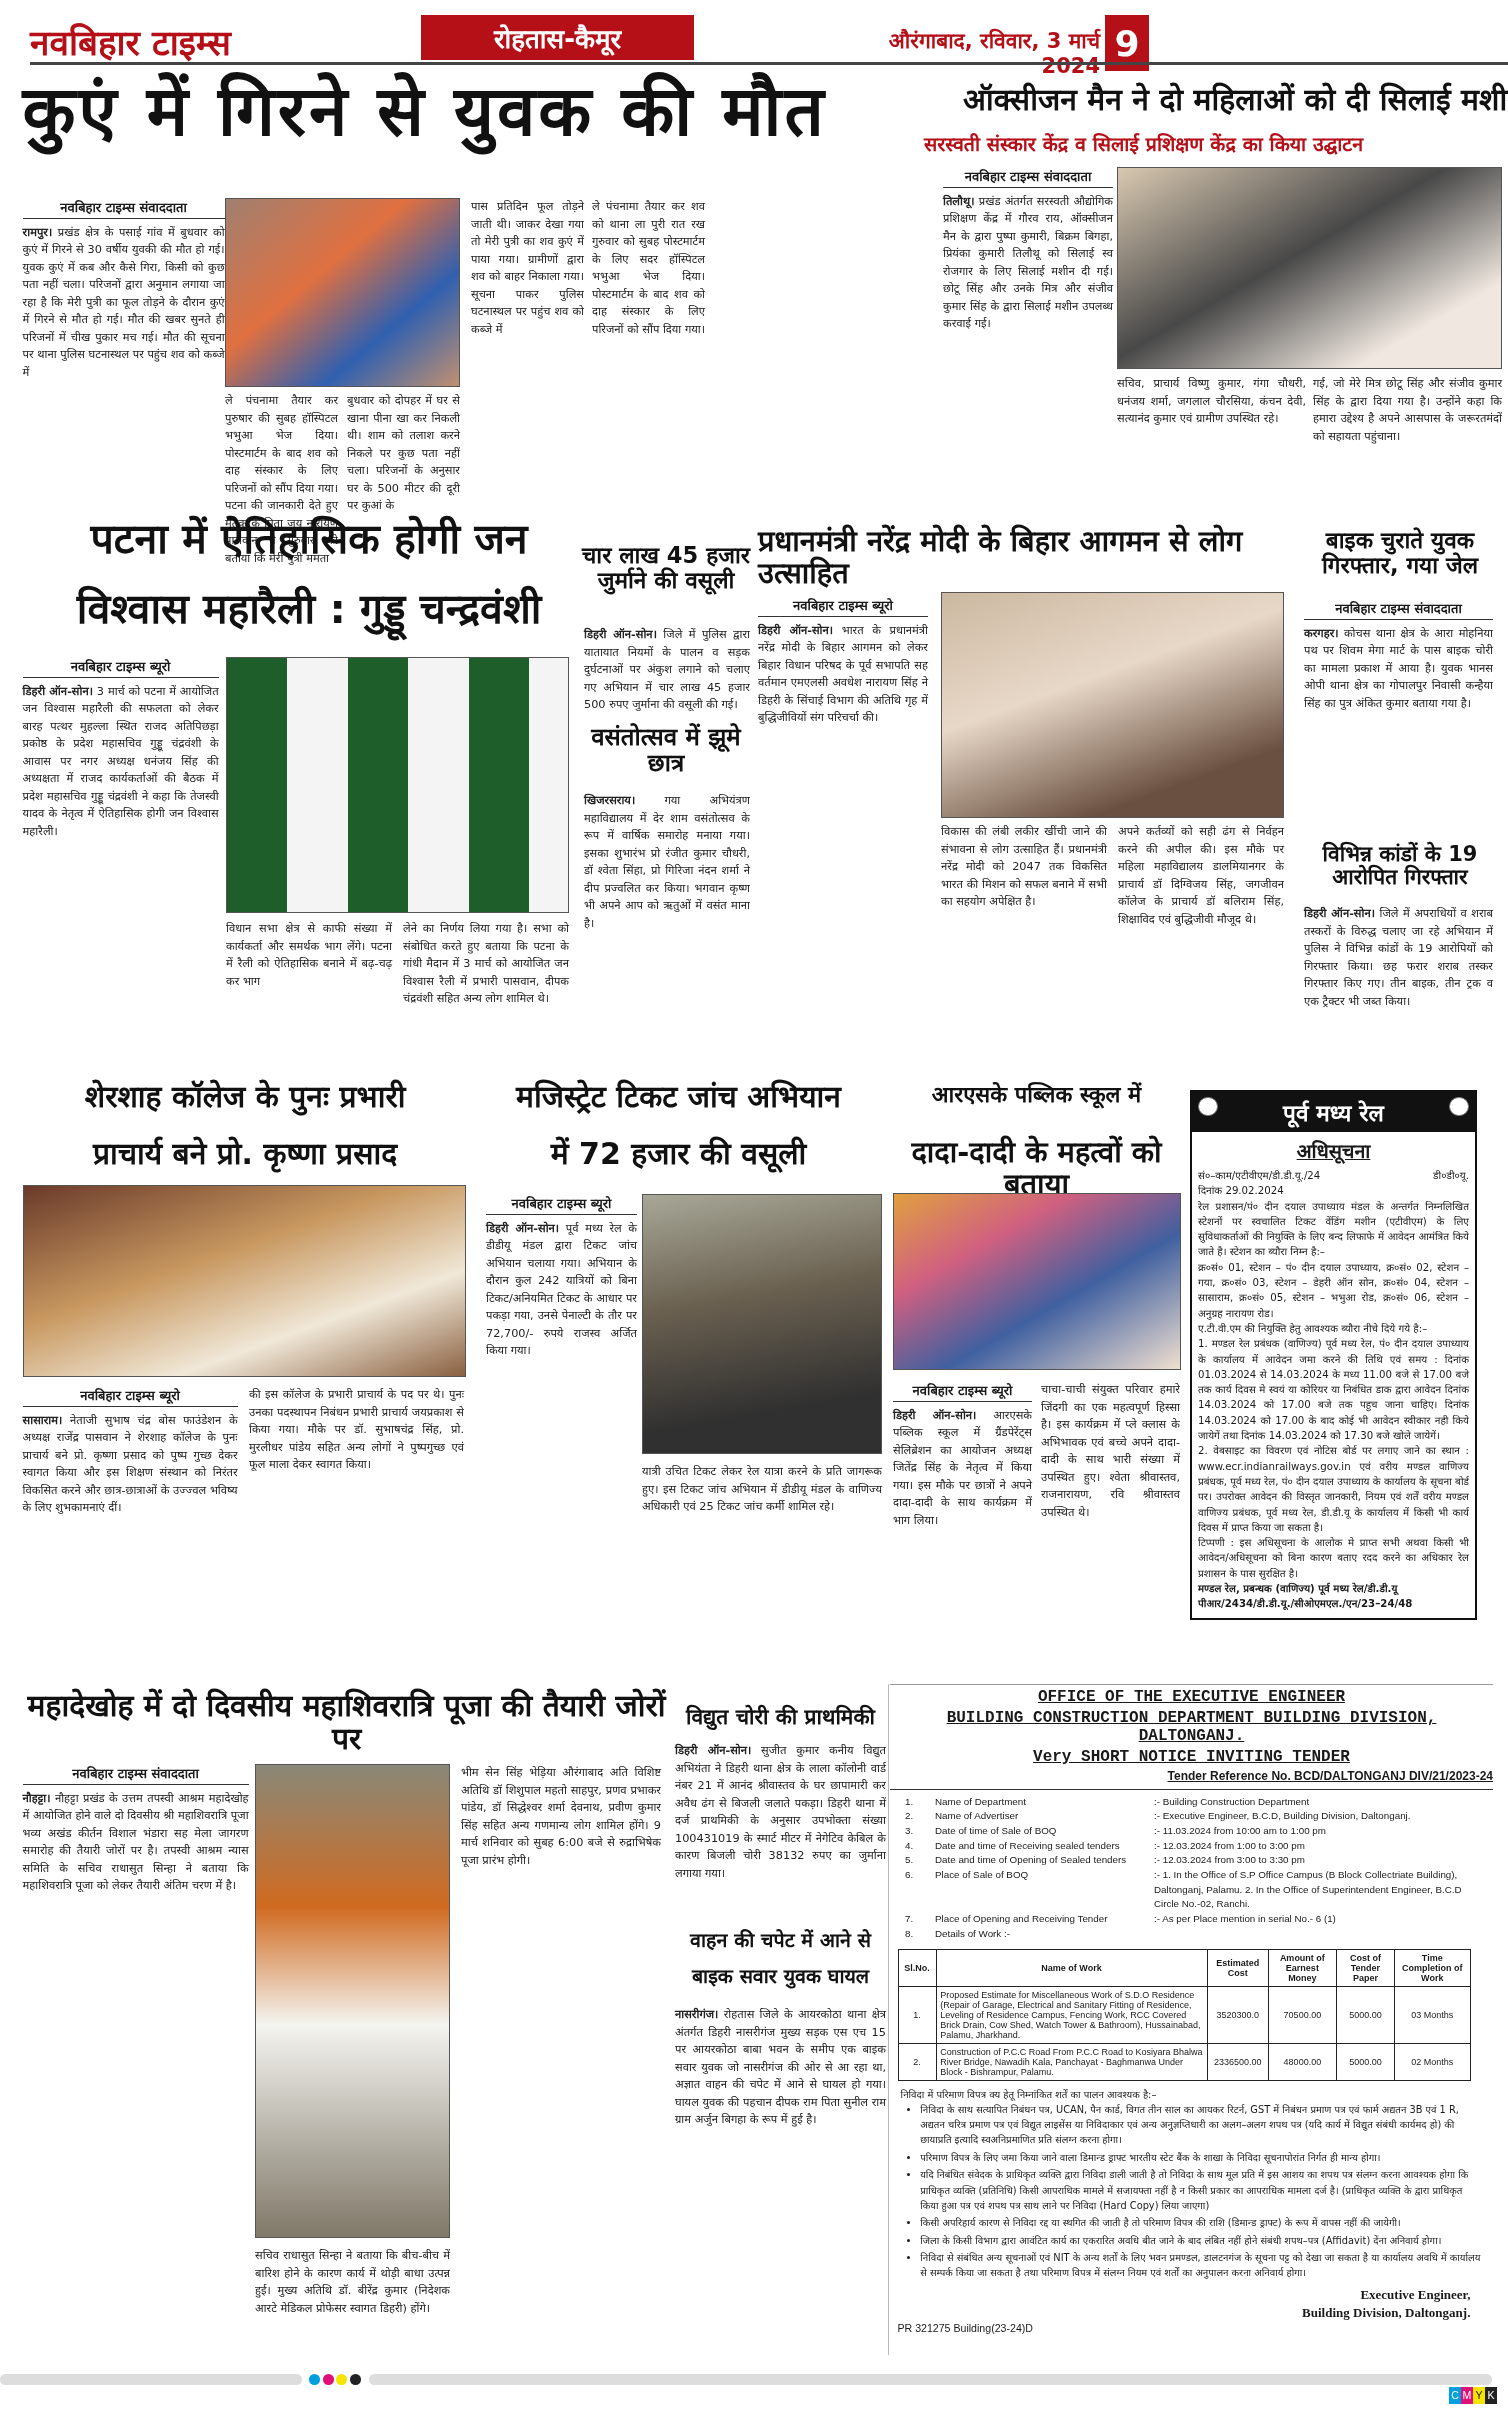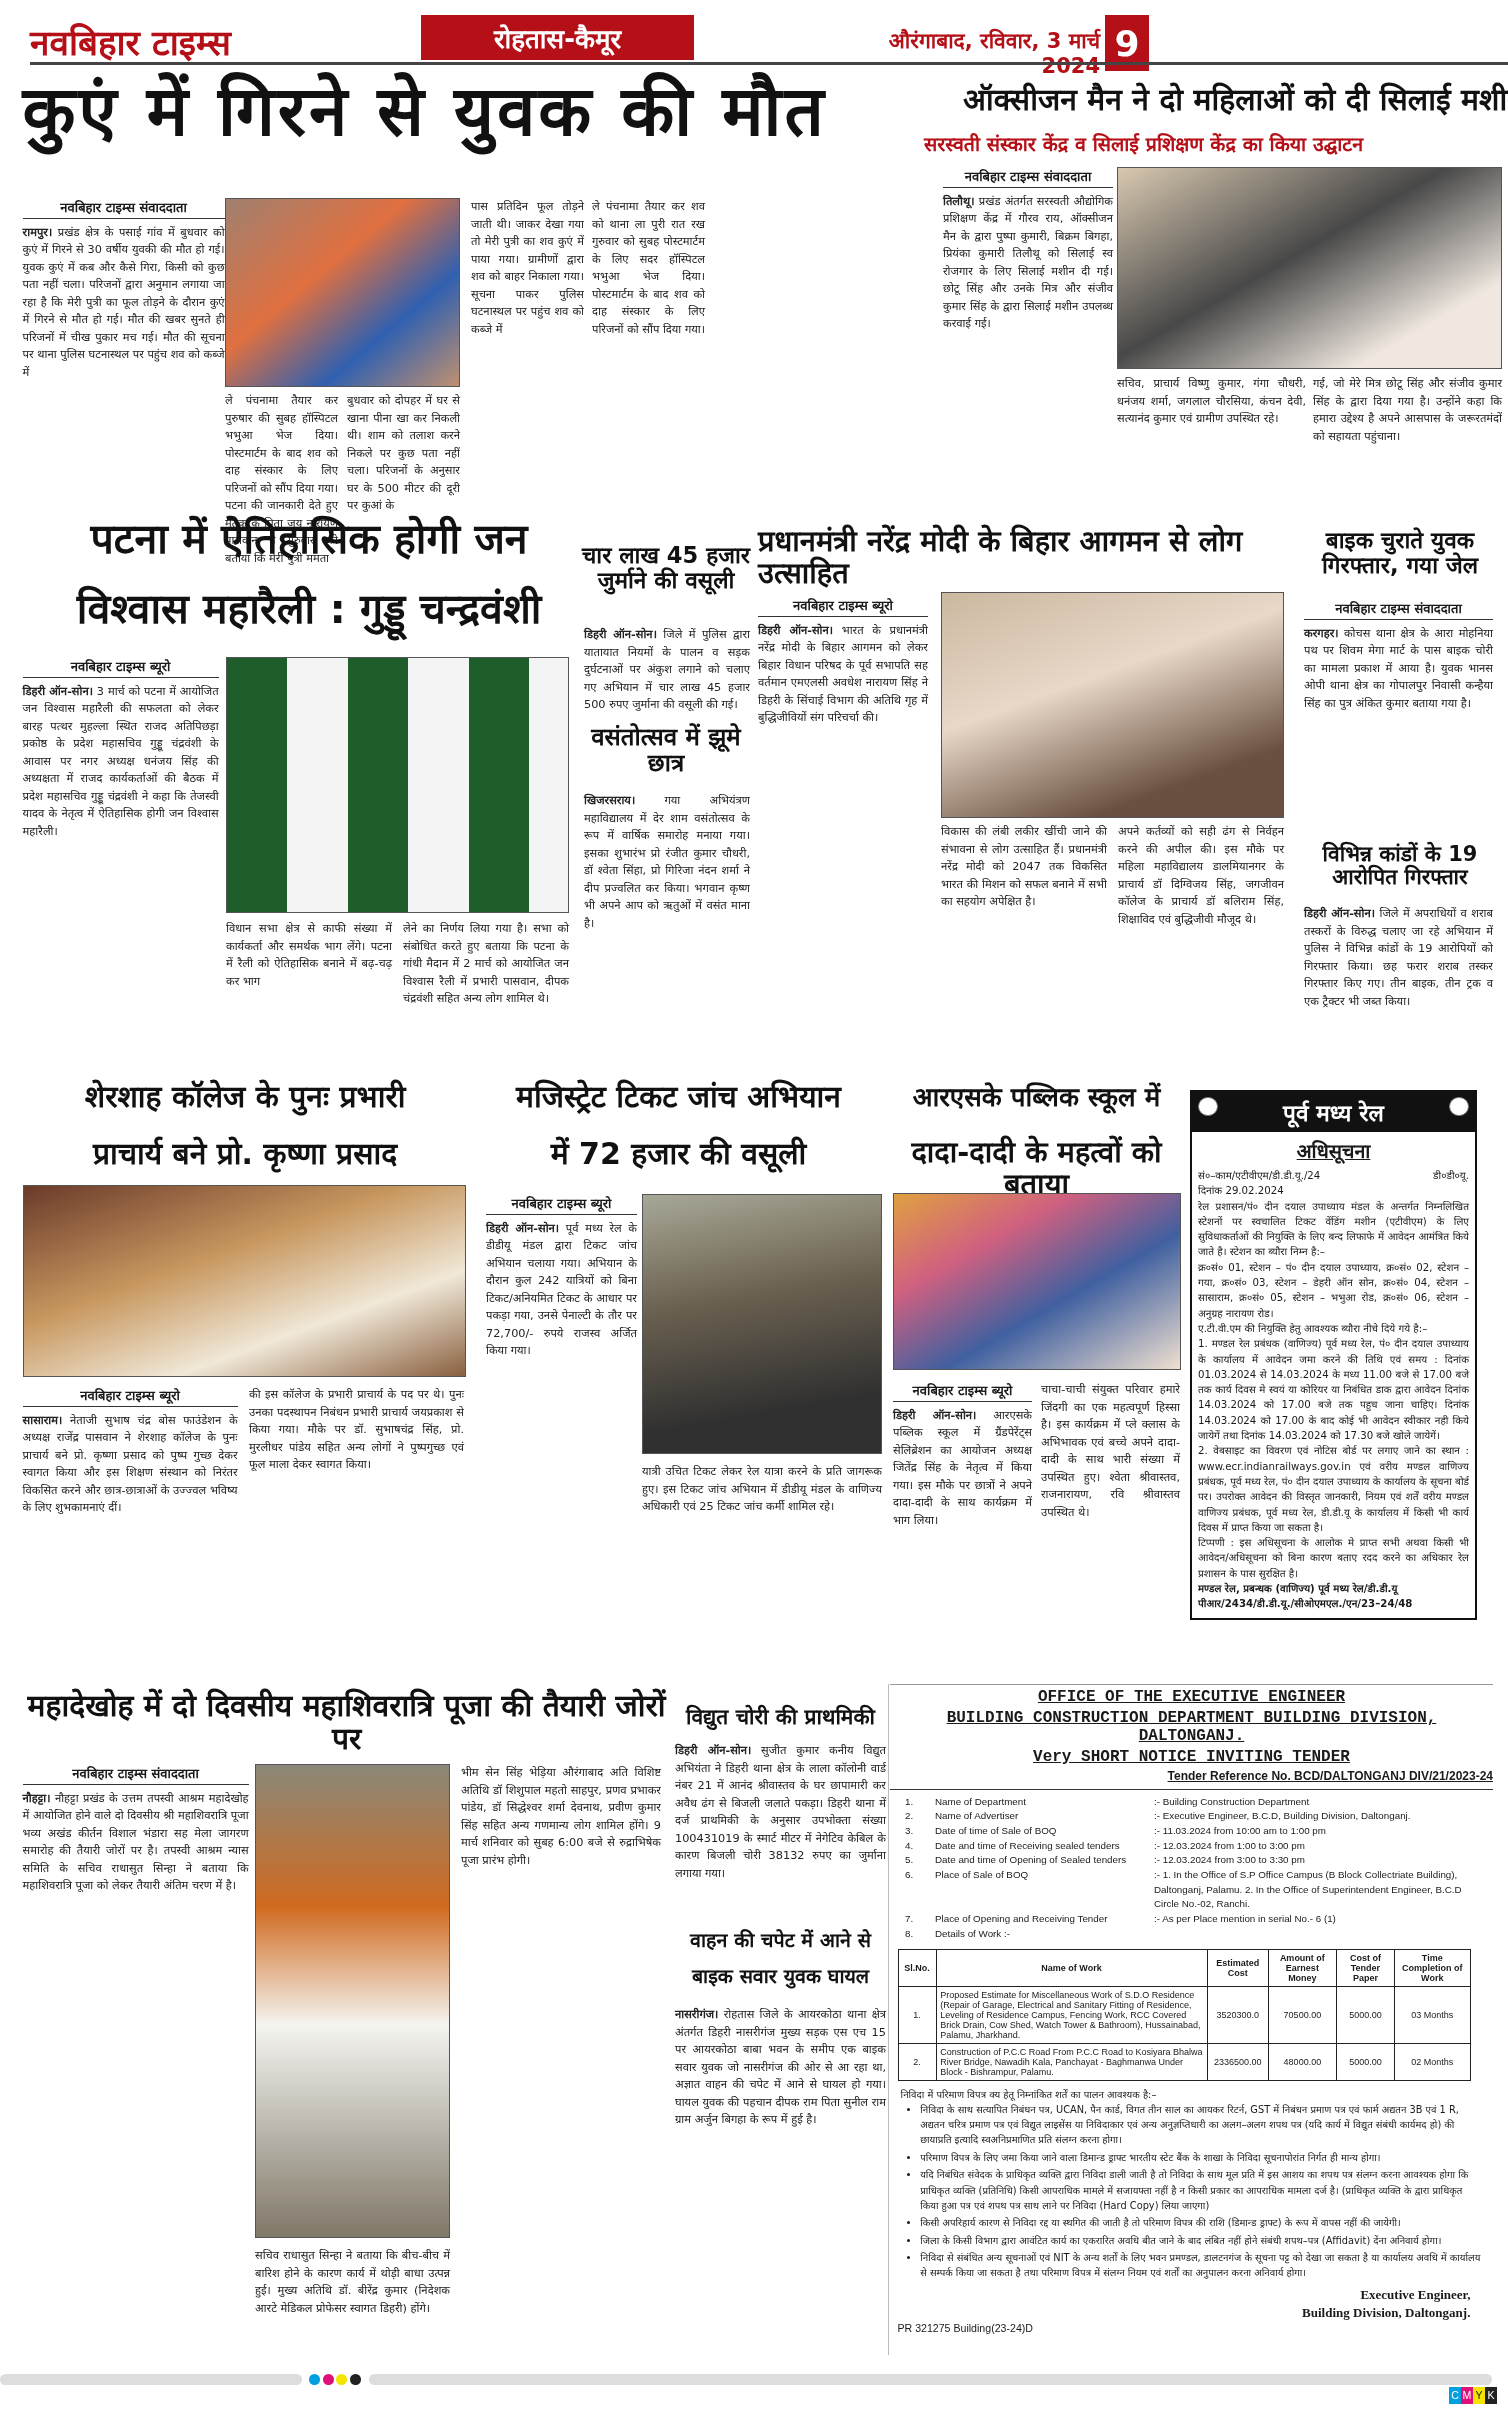--- a/index.html
+++ b/index.html
@@ -84,21 +84,21 @@
 <div class="abs body-text" style="left:1313px;top:375px;width:189px;">गई, जो मेरे मित्र छोटू सिंह और संजीव कुमार सिंह के द्वारा दिया गया है। उन्होंने कहा कि हमारा उद्देश्य है अपने आसपास के जरूरतमंदों को सहायता पहुंचाना।</div>
 
 <div class="abs h-big" style="left:22.6px;top:517px;width:573px;font-size:41px;text-align:center;">पटना में ऐतिहासिक होगी जन</div>
 <div class="abs h-big" style="left:22.6px;top:587px;width:573px;font-size:41px;text-align:center;">विश्वास महारैली : गुड्डू चन्द्रवंशी</div>
 <div class="abs" style="left:22.6px;top:657px;width:196px;">
   <div class="byline">नवबिहार टाइम्स ब्यूरो</div>
   <div class="body-text"><b>डिहरी ऑन-सोन।</b> <span>3 मार्च को पटना में आयोजित जन विश्वास महारैली की सफलता को लेकर बारह पत्थर मुहल्ला स्थित राजद अतिपिछड़ा प्रकोष्ठ के प्रदेश महासचिव गुड्डू चंद्रवंशी के आवास पर नगर अध्यक्ष धनंजय सिंह की अध्यक्षता में राजद कार्यकर्ताओं की बैठक में प्रदेश महासचिव गुड्डू चंद्रवंशी ने कहा कि तेजस्वी यादव के नेतृत्व में ऐतिहासिक होगी जन विश्वास महारैली।</span></div>
 </div>
 <div class="abs photo rjd" style="left:226px;top:657px;width:343px;height:256px;"></div>
 <div class="abs body-text" style="left:226px;top:920px;width:166px;">विधान सभा क्षेत्र से काफी संख्या में कार्यकर्ता और समर्थक भाग लेंगे। पटना में रैली को ऐतिहासिक बनाने में बढ़-चढ़ कर भाग</div>
-<div class="abs body-text" style="left:403px;top:920px;width:166px;">लेने का निर्णय लिया गया है। सभा को संबोधित करते हुए बताया कि पटना के गांधी मैदान में 2 मार्च को आयोजित जन विश्वास रैली में प्रभारी पासवान, दीपक चंद्रवंशी सहित अन्य लोग शामिल थे।</div>
+<div class="abs body-text" style="left:403px;top:920px;width:166px;">लेने का निर्णय लिया गया है। सभा को संबोधित करते हुए बताया कि पटना के गांधी मैदान में 3 मार्च को आयोजित जन विश्वास रैली में प्रभारी पासवान, दीपक चंद्रवंशी सहित अन्य लोग शामिल थे।</div>
 
 <div class="abs h-big" style="left:581px;top:543px;width:170px;font-size:22.6px;text-align:center;">चार लाख 45 हजार जुर्माने की वसूली</div>
 <div class="abs body-text" style="left:584px;top:626px;width:166px;"><b>डिहरी ऑन-सोन।</b> <span>जिले में पुलिस द्वारा यातायात नियमों के पालन व सड़क दुर्घटनाओं पर अंकुश लगाने को चलाए गए अभियान में चार लाख 45 हजार 500 रुपए जुर्माना की वसूली की गई।</span></div>
 
 <div class="abs h-big" style="left:581px;top:724px;width:170px;font-size:24px;text-align:center;">वसंतोत्सव में झूमे छात्र</div>
 <div class="abs body-text" style="left:584px;top:792px;width:166px;"><b>खिजरसराय।</b> <span>गया अभियंत्रण महाविद्यालय में देर शाम वसंतोत्सव के रूप में वार्षिक समारोह मनाया गया। इसका शुभारंभ प्रो रंजीत कुमार चौधरी, डॉ श्वेता सिंहा, प्रो गिरिजा नंदन शर्मा ने दीप प्रज्वलित कर किया। भगवान कृष्ण भी अपने आप को ऋतुओं में वसंत माना है।</span></div>
 
 <div class="abs h-big" style="left:758px;top:526px;width:543px;font-size:29px;">प्रधानमंत्री नरेंद्र मोदी के बिहार आगमन से लोग उत्साहित</div>
 <div class="abs" style="left:758px;top:596px;width:170px;">
   <div class="byline">नवबिहार टाइम्स ब्यूरो</div>
@@ -128,21 +128,21 @@
 
 <div class="abs h-big" style="left:475px;top:1080px;width:407px;font-size:30px;text-align:center;">मजिस्ट्रेट टिकट जांच अभियान</div>
 <div class="abs h-big" style="left:475px;top:1137px;width:407px;font-size:30px;text-align:center;">में 72 हजार की वसूली</div>
 <div class="abs" style="left:486px;top:1194px;width:151px;">
   <div class="byline">नवबिहार टाइम्स ब्यूरो</div>
   <div class="body-text"><b>डिहरी ऑन-सोन।</b> <span>पूर्व मध्य रेल के डीडीयू मंडल द्वारा टिकट जांच अभियान चलाया गया। अभियान के दौरान कुल 242 यात्रियों को बिना टिकट/अनियमित टिकट के आधार पर पकड़ा गया, उनसे पेनाल्टी के तौर पर 72,700/- रुपये राजस्व अर्जित किया गया।</span></div>
 </div>
 <div class="abs photo station" style="left:642px;top:1194px;width:240px;height:260px;"></div>
 <div class="abs body-text" style="left:642px;top:1463px;width:240px;">यात्री उचित टिकट लेकर रेल यात्रा करने के प्रति जागरूक हुए। इस टिकट जांच अभियान में डीडीयू मंडल के वाणिज्य अधिकारी एवं 25 टिकट जांच कर्मी शामिल रहे।</div>
 
-<div class="abs h-big" style="left:893px;top:1083px;width:287px;font-size:26px;text-align:center;">आरएसके पब्लिक स्कूल में</div>
+<div class="abs h-big" style="left:893px;top:1083px;width:287px;font-size:22px;text-align:center;">आरएसके पब्लिक स्कूल में</div>
 <div class="abs h-big" style="left:893px;top:1137px;width:287px;font-size:29px;text-align:center;">दादा-दादी के महत्वों को बताया</div>
 <div class="abs photo school" style="left:893px;top:1193px;width:288px;height:177px;"></div>
 <div class="abs" style="left:893px;top:1381px;width:139px;">
   <div class="byline">नवबिहार टाइम्स ब्यूरो</div>
   <div class="body-text"><b>डिहरी ऑन-सोन।</b> <span>आरएसके पब्लिक स्कूल में ग्रैंडपेरेंट्स सेलिब्रेशन का आयोजन अध्यक्ष जितेंद्र सिंह के नेतृत्व में किया गया। इस मौके पर छात्रों ने अपने दादा-दादी के साथ कार्यक्रम में भाग लिया।</span></div>
 </div>
 <div class="abs body-text" style="left:1041px;top:1381px;width:139px;">चाचा-चाची संयुक्त परिवार हमारे जिंदगी का एक महत्वपूर्ण हिस्सा है। इस कार्यक्रम में प्ले क्लास के अभिभावक एवं बच्चे अपने दादा-दादी के साथ भारी संख्या में उपस्थित हुए। श्वेता श्रीवास्तव, राजनारायण, रवि श्रीवास्तव उपस्थित थे।</div>
 
 <div class="abs notice-rail">
   <div class="rail-head">

